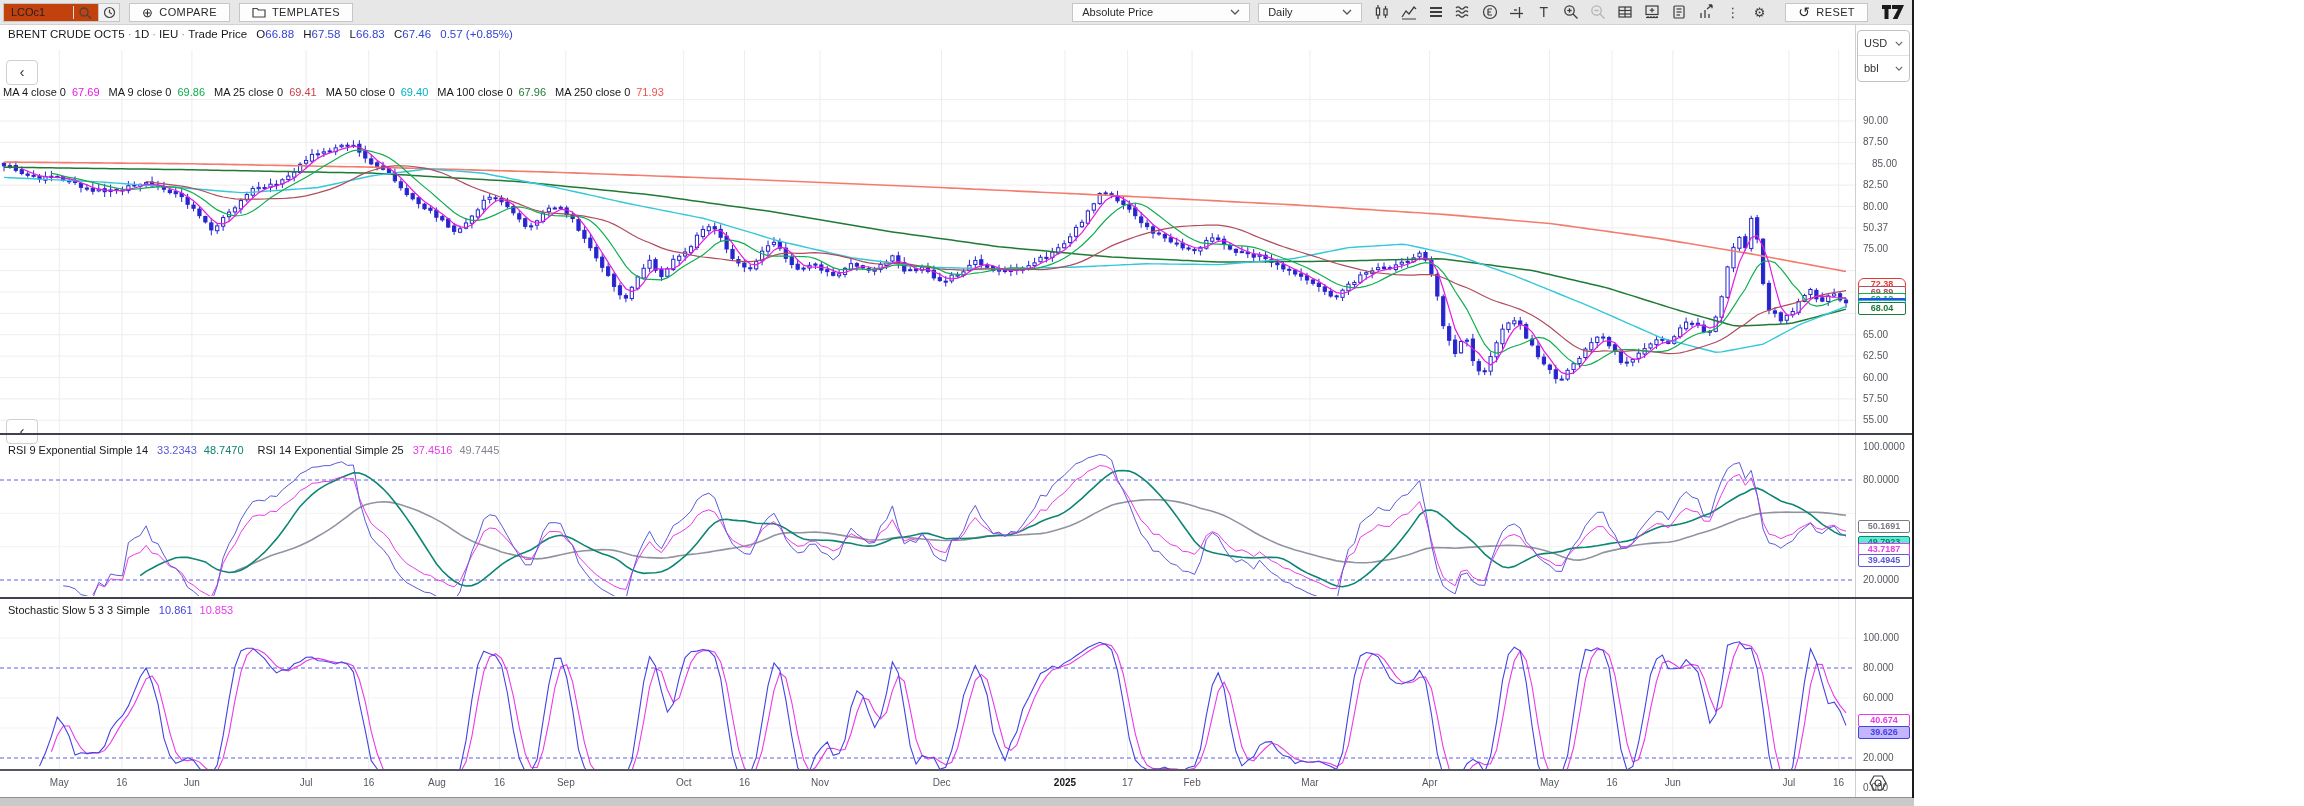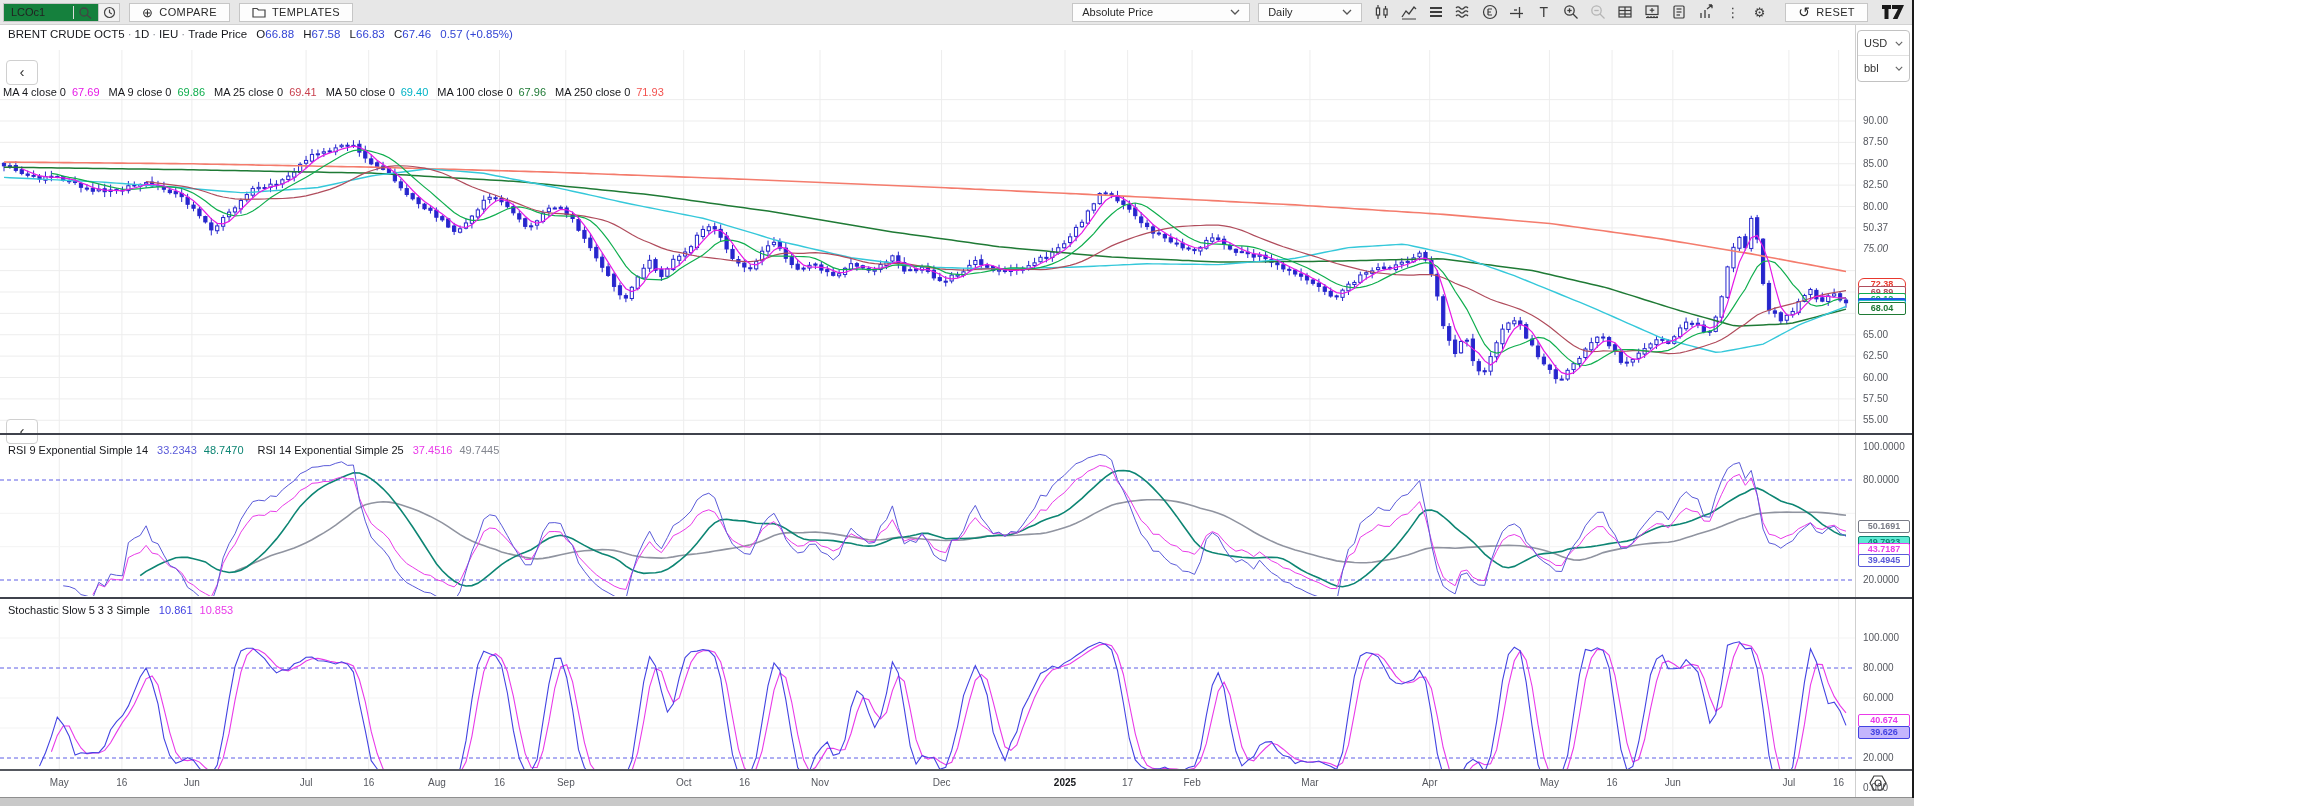--- a/index.html
+++ b/index.html
@@ -1,21 +1,21 @@
 <!DOCTYPE html>
 <html><head>
 <meta charset="utf-8">
 <style>
   html,body{margin:0;padding:0;background:#fff;width:2304px;height:806px;overflow:hidden;
     font-family:"Liberation Sans",sans-serif;-webkit-font-smoothing:antialiased;}
   .app{position:relative;width:1914px;height:806px;background:#fff;}
   
   .toolbar{position:absolute;left:0;top:0;width:1914px;height:25px;background:#e7e7e7;
     border-bottom:1px solid #d2d2d2;display:flex;align-items:center;padding:0;box-sizing:border-box;}
-  .symbol-box{display:flex;align-items:center;height:19px;background:#15803d;border:1px solid #c6c6c6;
+  .symbol-box{display:flex;align-items:center;height:19px;background:#c2410c;border:1px solid #c6c6c6;
     margin-left:3px;width:96px;box-sizing:border-box;font-size:11px;color:#222;}
   .sym-text{padding-left:7px;flex:1;}
   .symbol-box svg{margin-right:4px;border-left:1px solid #ddd;padding-left:3px;}
   .tb-sq{display:flex;align-items:center;justify-content:center;width:21px;height:19px;background:#f2f2f2;
     border:1px solid #c6c6c6;border-left:none;padding:0;}
   .tb-btn{display:flex;align-items:center;gap:6px;height:19px;background:#fdfdfd;border:1px solid #c6c6c6;
     font-size:11px;color:#2a2a2a;padding:0 12px;margin-left:9px;letter-spacing:.4px;box-sizing:border-box;
     font-family:"Liberation Sans",sans-serif;}
   .tb-select{display:flex;align-items:center;justify-content:space-between;height:19px;background:#fdfdfd;
     border:1px solid #c6c6c6;font-size:11px;color:#2a2a2a;padding:0 9px;margin-left:8px;box-sizing:border-box;}
@@ -970,25 +970,25 @@
         </div>
         <div class="unit-row">
           <span>bbl</span>
           <svg class="ic" width="8" height="5" viewBox="0 0 10 6">
               <polyline points="1,1 5,5 9,1" fill="none" stroke="#666" stroke-width="1.4"></polyline>
             </svg>
         </div>
       </div>
     <div class="axis-label" style="top: 90px;">90.00</div>
         <div class="axis-label" style="top: 111.375px;">87.50</div>
-        <div class="axis-label" style="top: 132.75px;">85.00</div>
+        <div class="axis-label" style="top: 132.75px; margin-left: 9px;">85.00</div>
         <div class="axis-label" style="top: 154.125px;">82.50</div>
         <div class="axis-label" style="top: 175.5px;">80.00</div>
         <div class="axis-label" style="top: 196.875px;">50.37</div>
-        <div class="axis-label" style="top: 218.25px; font-style: italic;">75.00</div>
+        <div class="axis-label" style="top: 218.25px;">75.00</div>
         <div class="axis-label" style="top: 303.75px;">65.00</div>
         <div class="axis-label" style="top: 325.125px;">62.50</div>
         <div class="axis-label" style="top: 346.5px;">60.00</div>
         <div class="axis-label" style="top: 367.875px;">57.50</div>
         <div class="axis-label" style="top: 389.25px;">55.00</div>
         <div class="axis-badge" style="top: 253px; border-color: rgb(232, 56, 46); color: rgb(232, 56, 46); background: rgb(255, 255, 255); border-radius: 6px;">72.38</div>
         <div class="axis-badge" style="top: 261.44px; border-color: rgb(176, 76, 92); color: rgb(176, 76, 92); background: rgb(255, 255, 255);">69.89</div>
         <div class="axis-badge" style="top: 267.767px; border-color: rgb(230, 25, 230); color: rgb(230, 25, 230); background: rgb(255, 255, 255);">69.15</div>
         <div class="axis-badge" style="top: 268.024px; border-color: rgb(15, 174, 78); color: rgb(15, 174, 78); background: rgb(255, 255, 255);">69.12</div>
         <div class="axis-badge" style="top: 272.555px; border-color: rgb(30, 83, 229); background: rgb(30, 83, 229); color: rgb(255, 255, 255);">68.59</div>

